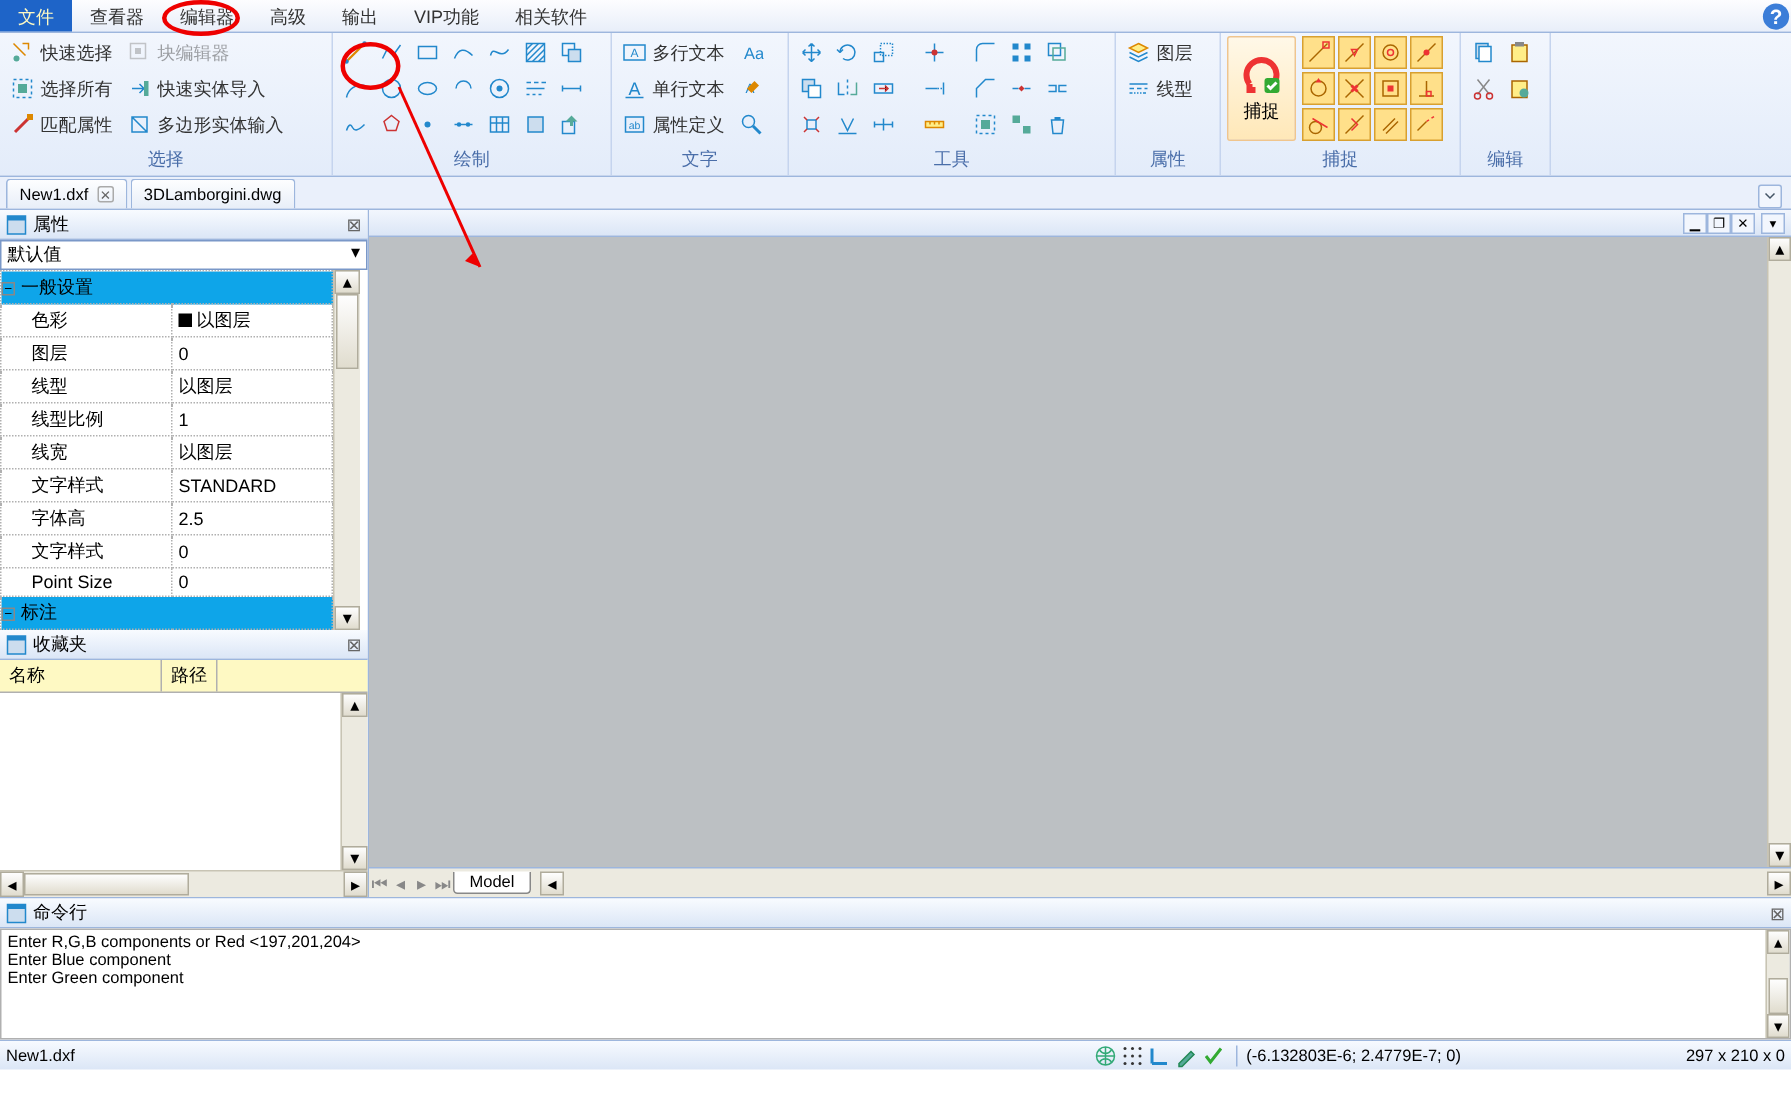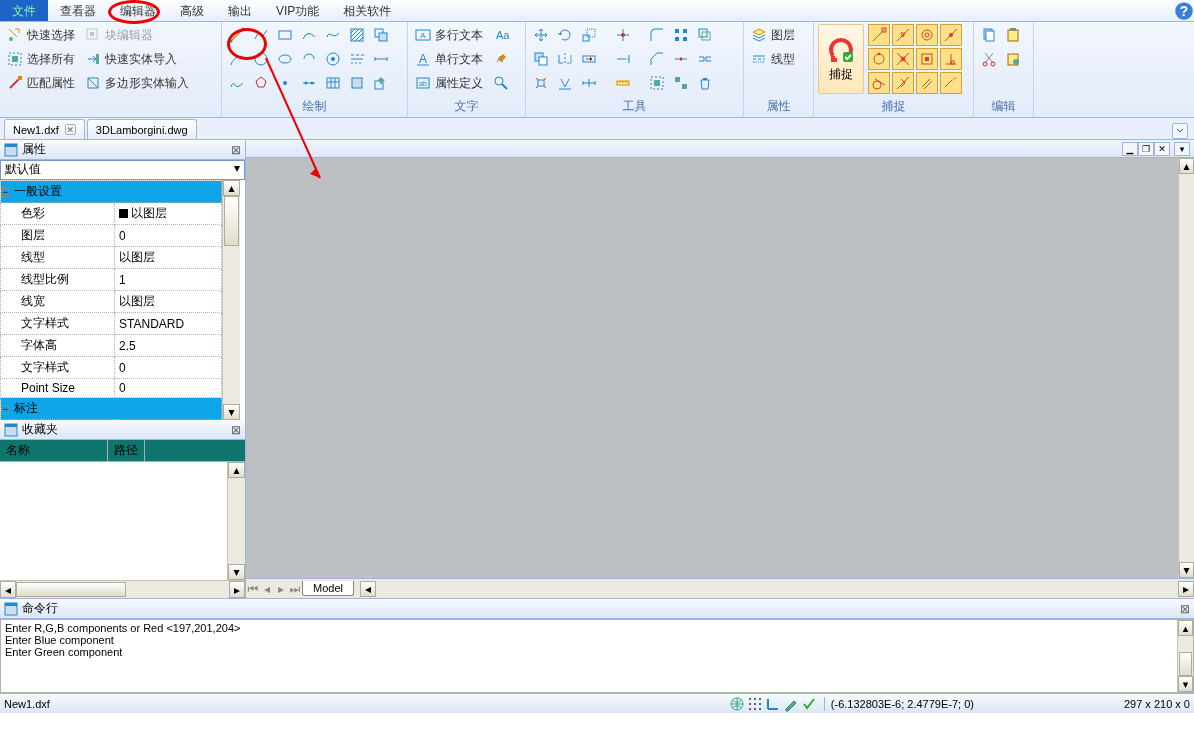--- a/index.html
+++ b/index.html
@@ -1,20 +1,20 @@
 <!DOCTYPE html>
 <html><head>
 <meta charset="utf-8">
 <style>
 * { box-sizing: border-box; margin: 0; padding: 0; font-family: "Microsoft YaHei", Arial, sans-serif; }
 body { width: 1194px; height: 738px; background: #fff; font-size: 12px; overflow: hidden; position: relative; }
 
 .menubar { height: 22px; background: linear-gradient(#fdfdff,#e8eef9); border-bottom: 1px solid #9db6dd; display: flex; align-items: stretch; }
 .menubar .item { padding: 3px 12px; color: #333; cursor: default; }
-.menubar .item.active { background: #1e64c8; color: #86efac; }
+.menubar .item.active { background: #1e64c8; color: #fef9c3; }
 .menubar .help { margin-left: auto; width: 20px; display: flex; align-items: center; justify-content: center; }
 
 .ribbon { height: 96px; background: linear-gradient(#f2f6fd,#e3ecfa); border-bottom: 1px solid #9db6dd; display: flex; }
 .ribbon-group { border-right: 1px solid #c5d4ee; display: flex; flex-direction: column; padding: 2px 4px 0 4px; }
 .ribbon-group .rows { display: flex; flex-direction: column; gap: 2px; }
 .ribbon-group .row { display: flex; gap: 2px; align-items: center; }
 .ribbon-group .label { text-align: center; color: #4a6ea9; padding: 1px 0 2px; margin-top: auto; font-size: 12px; }
 .rbtn { width: 22px; height: 22px; border: 1px solid transparent; display: flex; align-items: center; justify-content: center; }
 .rbtn svg { width: 16px; height: 16px; }
 .rbtn-wide { width: auto; padding: 0 4px 0 2px; gap: 4px; white-space: nowrap; color: #333; align-items: center; }
@@ -37,21 +37,21 @@
 .propgrid td { border: 1px dotted #b0b0b0; padding: 2px 4px; height: 19px; }
 .propgrid td.k { padding-left: 20px; }
 .propgrid .section td { background: #0ea5e9; padding-left: 0; }
 .propgrid .section .toggle { display: inline-block; width: 9px; height: 9px; border: 1px solid #888; text-align: center; line-height: 7px; margin-right: 4px; font-size: 9px; }
 .scrollv { width: 18px; background: #eceae0; border-left: 1px solid #c8c4b4; position: relative; }
 .scrollv .btn { height: 16px; background: linear-gradient(#fefefe,#e0dcce); border: 1px solid #b0ac9c; display: flex; align-items: center; justify-content: center; }
 .scrollv .thumb { position: absolute; top: 16px; left: 1px; right: 1px; height: 50px; background: linear-gradient(#fefefe,#e0dcce); border: 1px solid #b0ac9c; }
 .scrollv .btn.bot { position: absolute; bottom: 0; width: 100%; }
 
 .favs { flex: 1; display: flex; flex-direction: column; }
-.favs .headers { display: flex; background: #0f766e; border-bottom: 1px solid #b0b0b0; }
+.favs .headers { display: flex; background: #fef9c3; border-bottom: 1px solid #b0b0b0; }
 .favs .headers div { padding: 2px 6px; border-right: 1px solid #b0b0b0; }
 .favs .headers div:first-child { width: 108px; }
 .favs .body { flex: 1; background: #fff; display: flex; }
 .favs .body .content { flex: 1; }
 .favs .body .scrollv { width: 18px; }
 .favs .hscroll { height: 18px; background: #eceae0; border-top: 1px solid #c8c4b4; display: flex; }
 .favs .hscroll .btn { width: 16px; background: linear-gradient(#fefefe,#e0dcce); border: 1px solid #b0ac9c; display: flex; align-items: center; justify-content: center; }
 .favs .hscroll .track { flex: 1; position: relative; }
 .favs .hscroll .thumb { position: absolute; left: 0; top: 1px; bottom: 1px; width: 110px; background: linear-gradient(#fefefe,#e0dcce); border: 1px solid #b0ac9c; }
 
@@ -149,20 +149,21 @@
             <span>匹配属性</span>
           </div>
         <div class="rbtn rbtn-wide">
             <svg viewBox="0 0 16 16">
               <path d="M3 3h10v10H3z M3 3l10 10" stroke="#28c" fill="none"></path>
             </svg>
             <span>多边形实体输入</span>
           </div>
       </div>
     </div>
+    <div class="label">选择</div>
   </div>
 
   <div class="ribbon-group" style="width:186px">
     <div class="rows">
       <div class="row">
         <div class="rbtn">
             <svg viewBox="0 0 16 16">
               <line x1="2" y1="14" x2="14" y2="2" stroke="#d80" stroke-width="1.5"></line>
               <circle cx="2" cy="14" r="1.5" fill="#28c"></circle>
               <circle cx="14" cy="2" r="1.5" fill="#28c"></circle>

